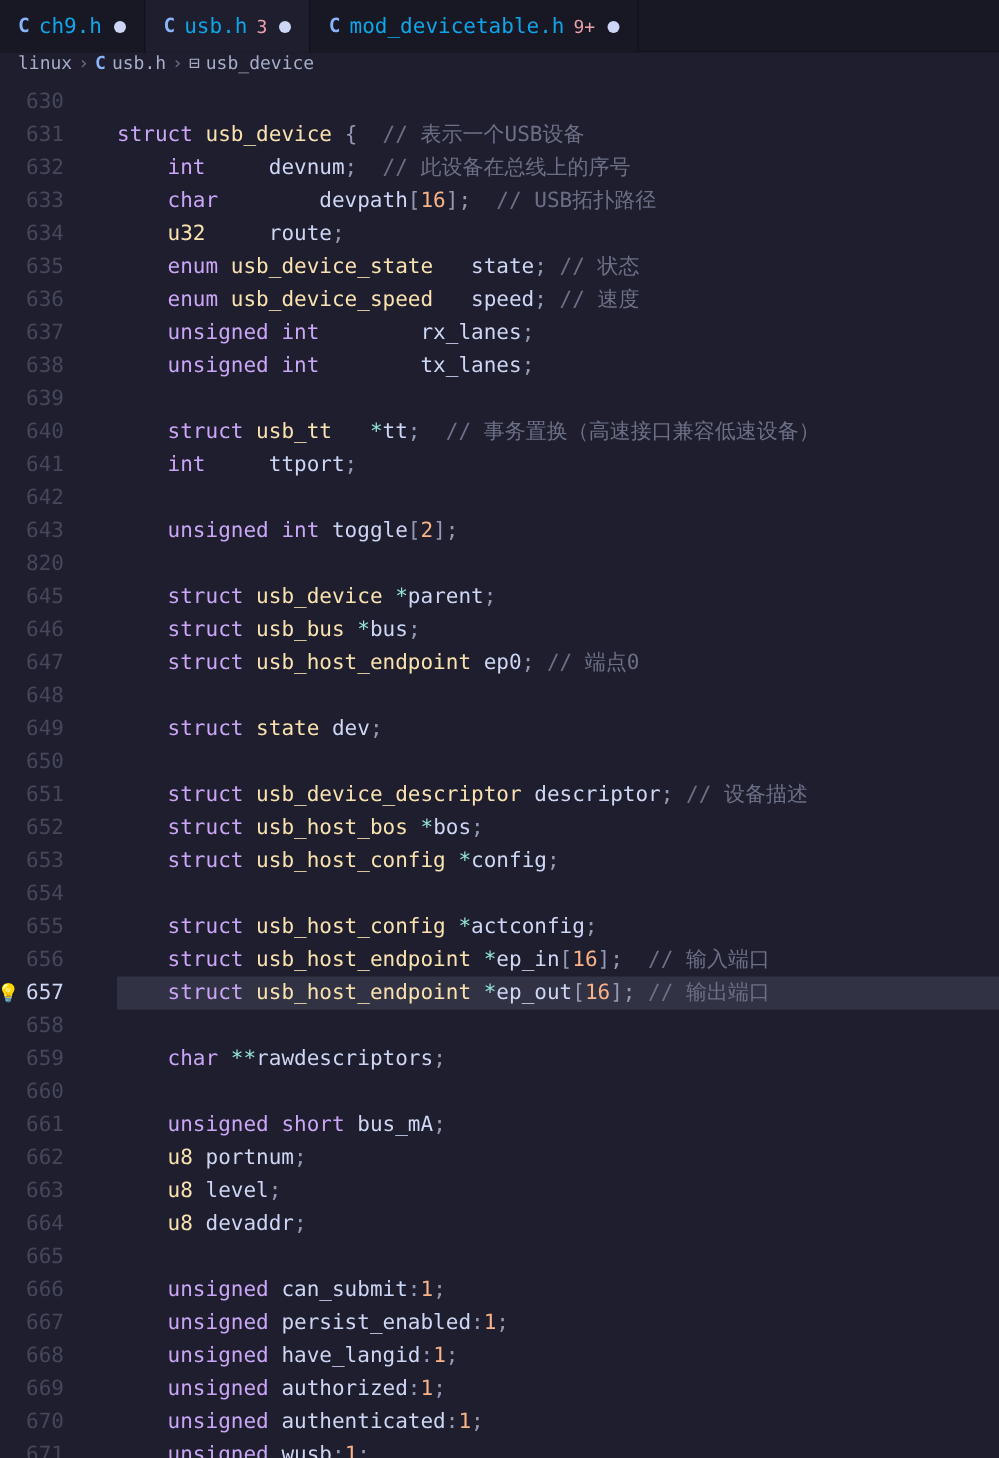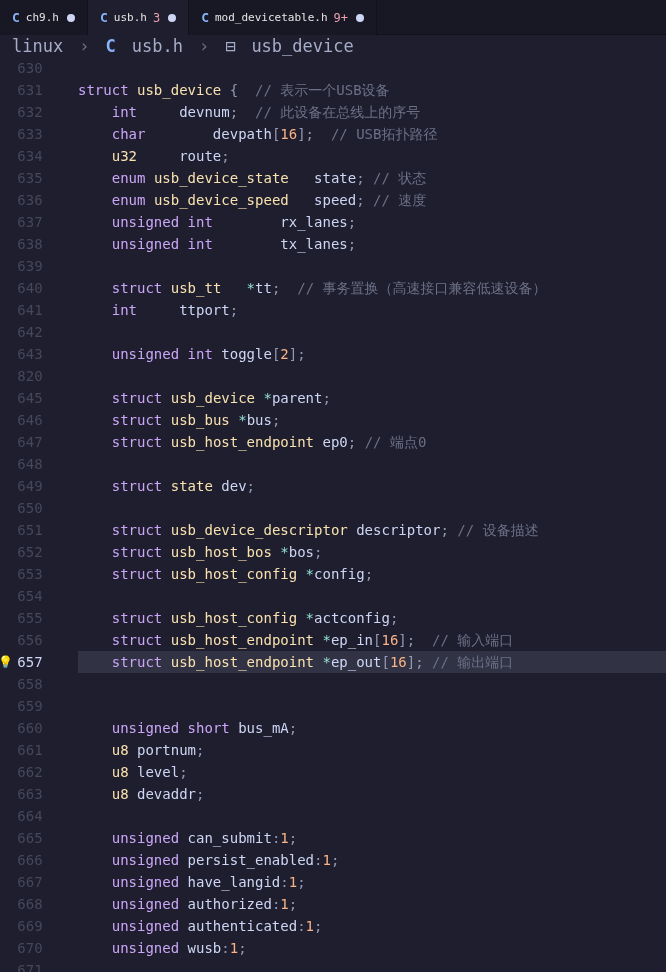--- a/index.html
+++ b/index.html
@@ -23,32 +23,32 @@
   align-items: center;
   padding: 0 12px;
   height: 35px;
   background: #181825;
   border-right: 1px solid #11111b;
   cursor: pointer;
   gap: 6px;
 }
 .tab.active { background: #1e1e2e; }
 .tab-icon { color: #89b4fa; font-weight: bold; font-size: 13px; }
-.tab-name { color: #e5e5e5; font-size: 11px; }
+.tab-name { color: #0ea5e9; font-size: 14px; }
 .tab-badge { color: #eba0ac; font-size: 12px; }
 .tab-dot { width: 8px; height: 8px; border-radius: 50%; background: #cdd6f4; margin-left: 2px; }
 .breadcrumb {
   display: flex;
-  align-items: center;
+  align-items: flex-start;
   height: 22px;
   padding: 0 12px;
   background: #1e1e2e;
-  font-size: 17px;
+  font-size: 12px;
   color: #a6adc8;
-  gap: 16px;
+  gap: 4px;
 }
 .bc-sep { color: #6c7086; }
 .bc-icon { color: #89b4fa; font-weight: bold; }
 .bc-struct { color: #a6adc8; }
 .editor {
   display: flex;
   height: calc(972px - 57px);
   background: #1e1e2e;
 }
 .gutter {
@@ -182,20 +182,21 @@
       <div class="line"><span class="id">    </span><span class="kw">struct</span><span class="id"> </span><span class="ty">state</span><span class="id"> dev</span><span class="pn">;</span></div>
       <div class="line"><span class="id"></span></div>
       <div class="line"><span class="id">    </span><span class="kw">struct</span><span class="id"> </span><span class="ty">usb_device_descriptor</span><span class="id"> descriptor</span><span class="pn">;</span><span class="id"> </span><span class="cm">// 设备描述</span></div>
       <div class="line"><span class="id">    </span><span class="kw">struct</span><span class="id"> </span><span class="ty">usb_host_bos</span><span class="id"> </span><span class="op">*</span><span class="id">bos</span><span class="pn">;</span></div>
       <div class="line"><span class="id">    </span><span class="kw">struct</span><span class="id"> </span><span class="ty">usb_host_config</span><span class="id"> </span><span class="op">*</span><span class="id">config</span><span class="pn">;</span></div>
       <div class="line"><span class="id"></span></div>
       <div class="line"><span class="id">    </span><span class="kw">struct</span><span class="id"> </span><span class="ty">usb_host_config</span><span class="id"> </span><span class="op">*</span><span class="id">actconfig</span><span class="pn">;</span></div>
       <div class="line"><span class="id">    </span><span class="kw">struct</span><span class="id"> </span><span class="ty">usb_host_endpoint</span><span class="id"> </span><span class="op">*</span><span class="id">ep_in</span><span class="pn">[</span><span class="num">16</span><span class="pn">];</span><span class="id">  </span><span class="cm">// 输入端口</span></div>
       <div class="line hl"><span class="id">    </span><span class="kw">struct</span><span class="id"> </span><span class="ty">usb_host_endpoint</span><span class="id"> </span><span class="op">*</span><span class="id">ep_out</span><span class="pn">[</span><span class="num">16</span><span class="pn">];</span><span class="id"> </span><span class="cm">// 输出端口</span></div>
       <div class="line"><span class="id"></span></div>
+      <div class="line"><span class="id">    </span><span class="kw">char</span><span class="id"> </span><span class="op">**</span><span class="id">rawdescriptors</span><span class="pn">;</span></div>
       <div class="line"><span class="id"></span></div>
       <div class="line"><span class="id">    </span><span class="kw">unsigned</span><span class="id"> </span><span class="kw">short</span><span class="id"> bus_mA</span><span class="pn">;</span></div>
       <div class="line"><span class="id">    </span><span class="ty">u8</span><span class="id"> portnum</span><span class="pn">;</span></div>
       <div class="line"><span class="id">    </span><span class="ty">u8</span><span class="id"> level</span><span class="pn">;</span></div>
       <div class="line"><span class="id">    </span><span class="ty">u8</span><span class="id"> devaddr</span><span class="pn">;</span></div>
       <div class="line"><span class="id"></span></div>
       <div class="line"><span class="id">    </span><span class="kw">unsigned</span><span class="id"> can_submit</span><span class="pn">:</span><span class="num">1</span><span class="pn">;</span></div>
       <div class="line"><span class="id">    </span><span class="kw">unsigned</span><span class="id"> persist_enabled</span><span class="pn">:</span><span class="num">1</span><span class="pn">;</span></div>
       <div class="line"><span class="id">    </span><span class="kw">unsigned</span><span class="id"> have_langid</span><span class="pn">:</span><span class="num">1</span><span class="pn">;</span></div>
       <div class="line"><span class="id">    </span><span class="kw">unsigned</span><span class="id"> authorized</span><span class="pn">:</span><span class="num">1</span><span class="pn">;</span></div>

